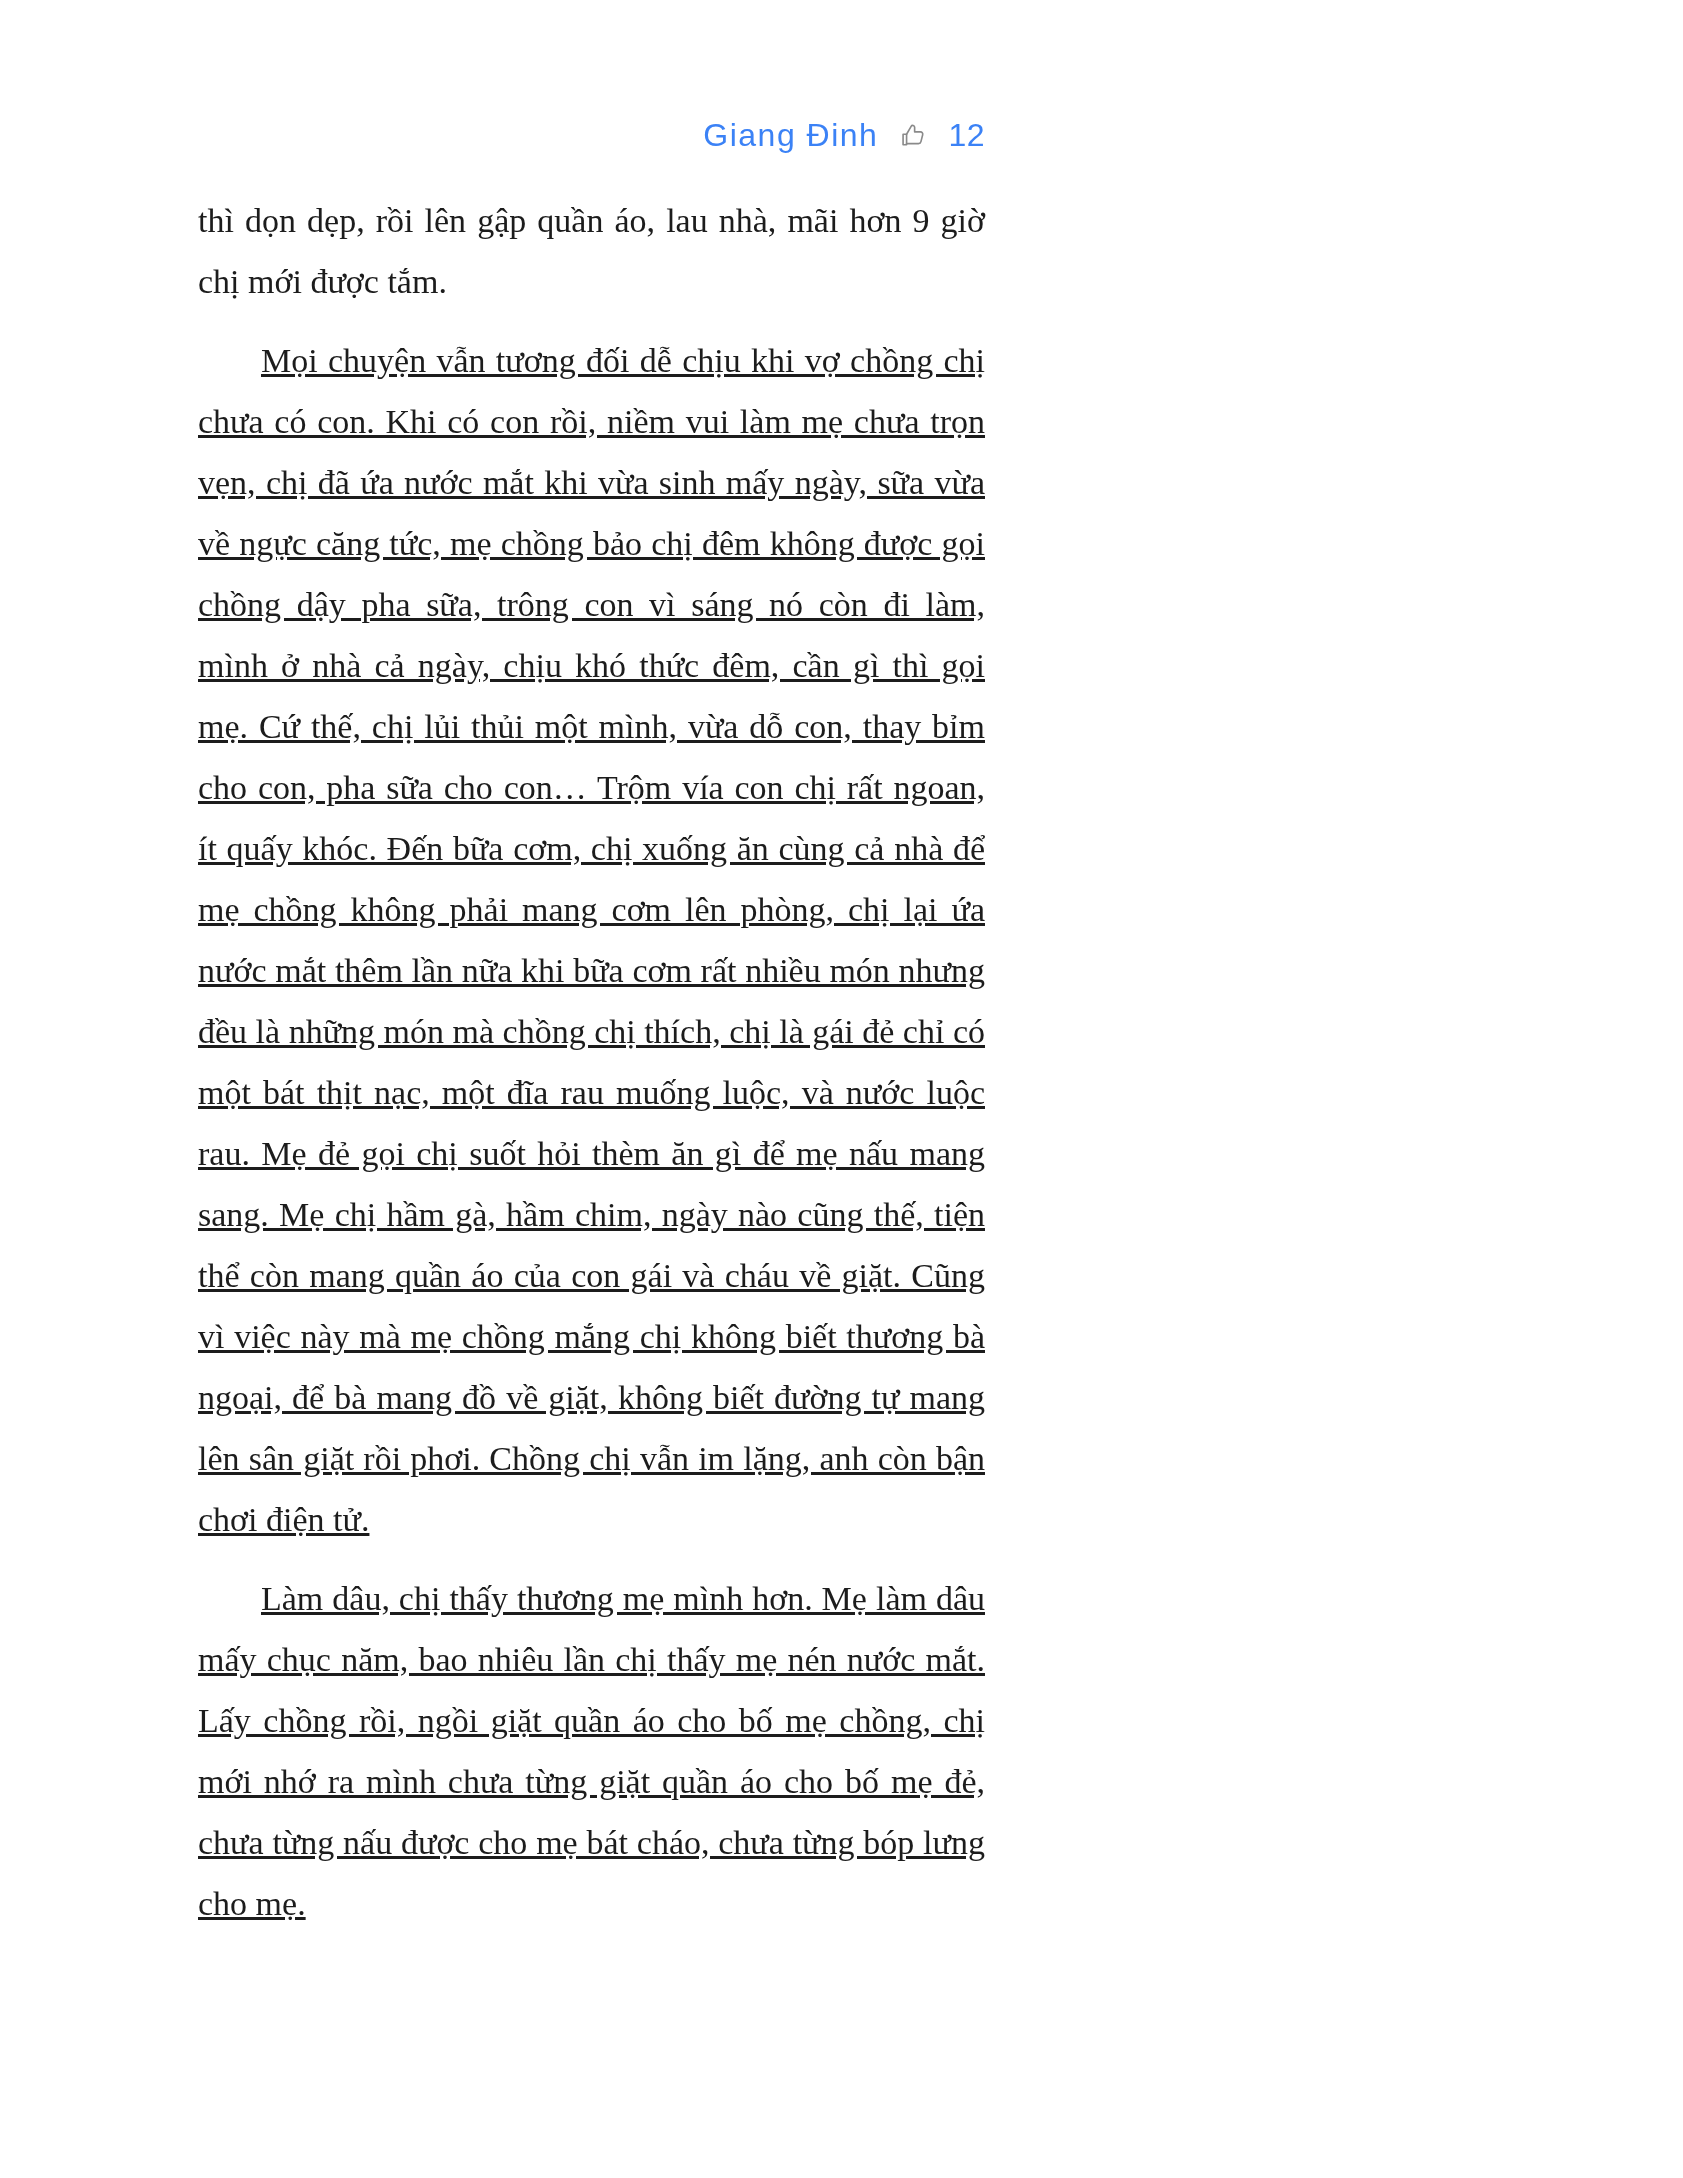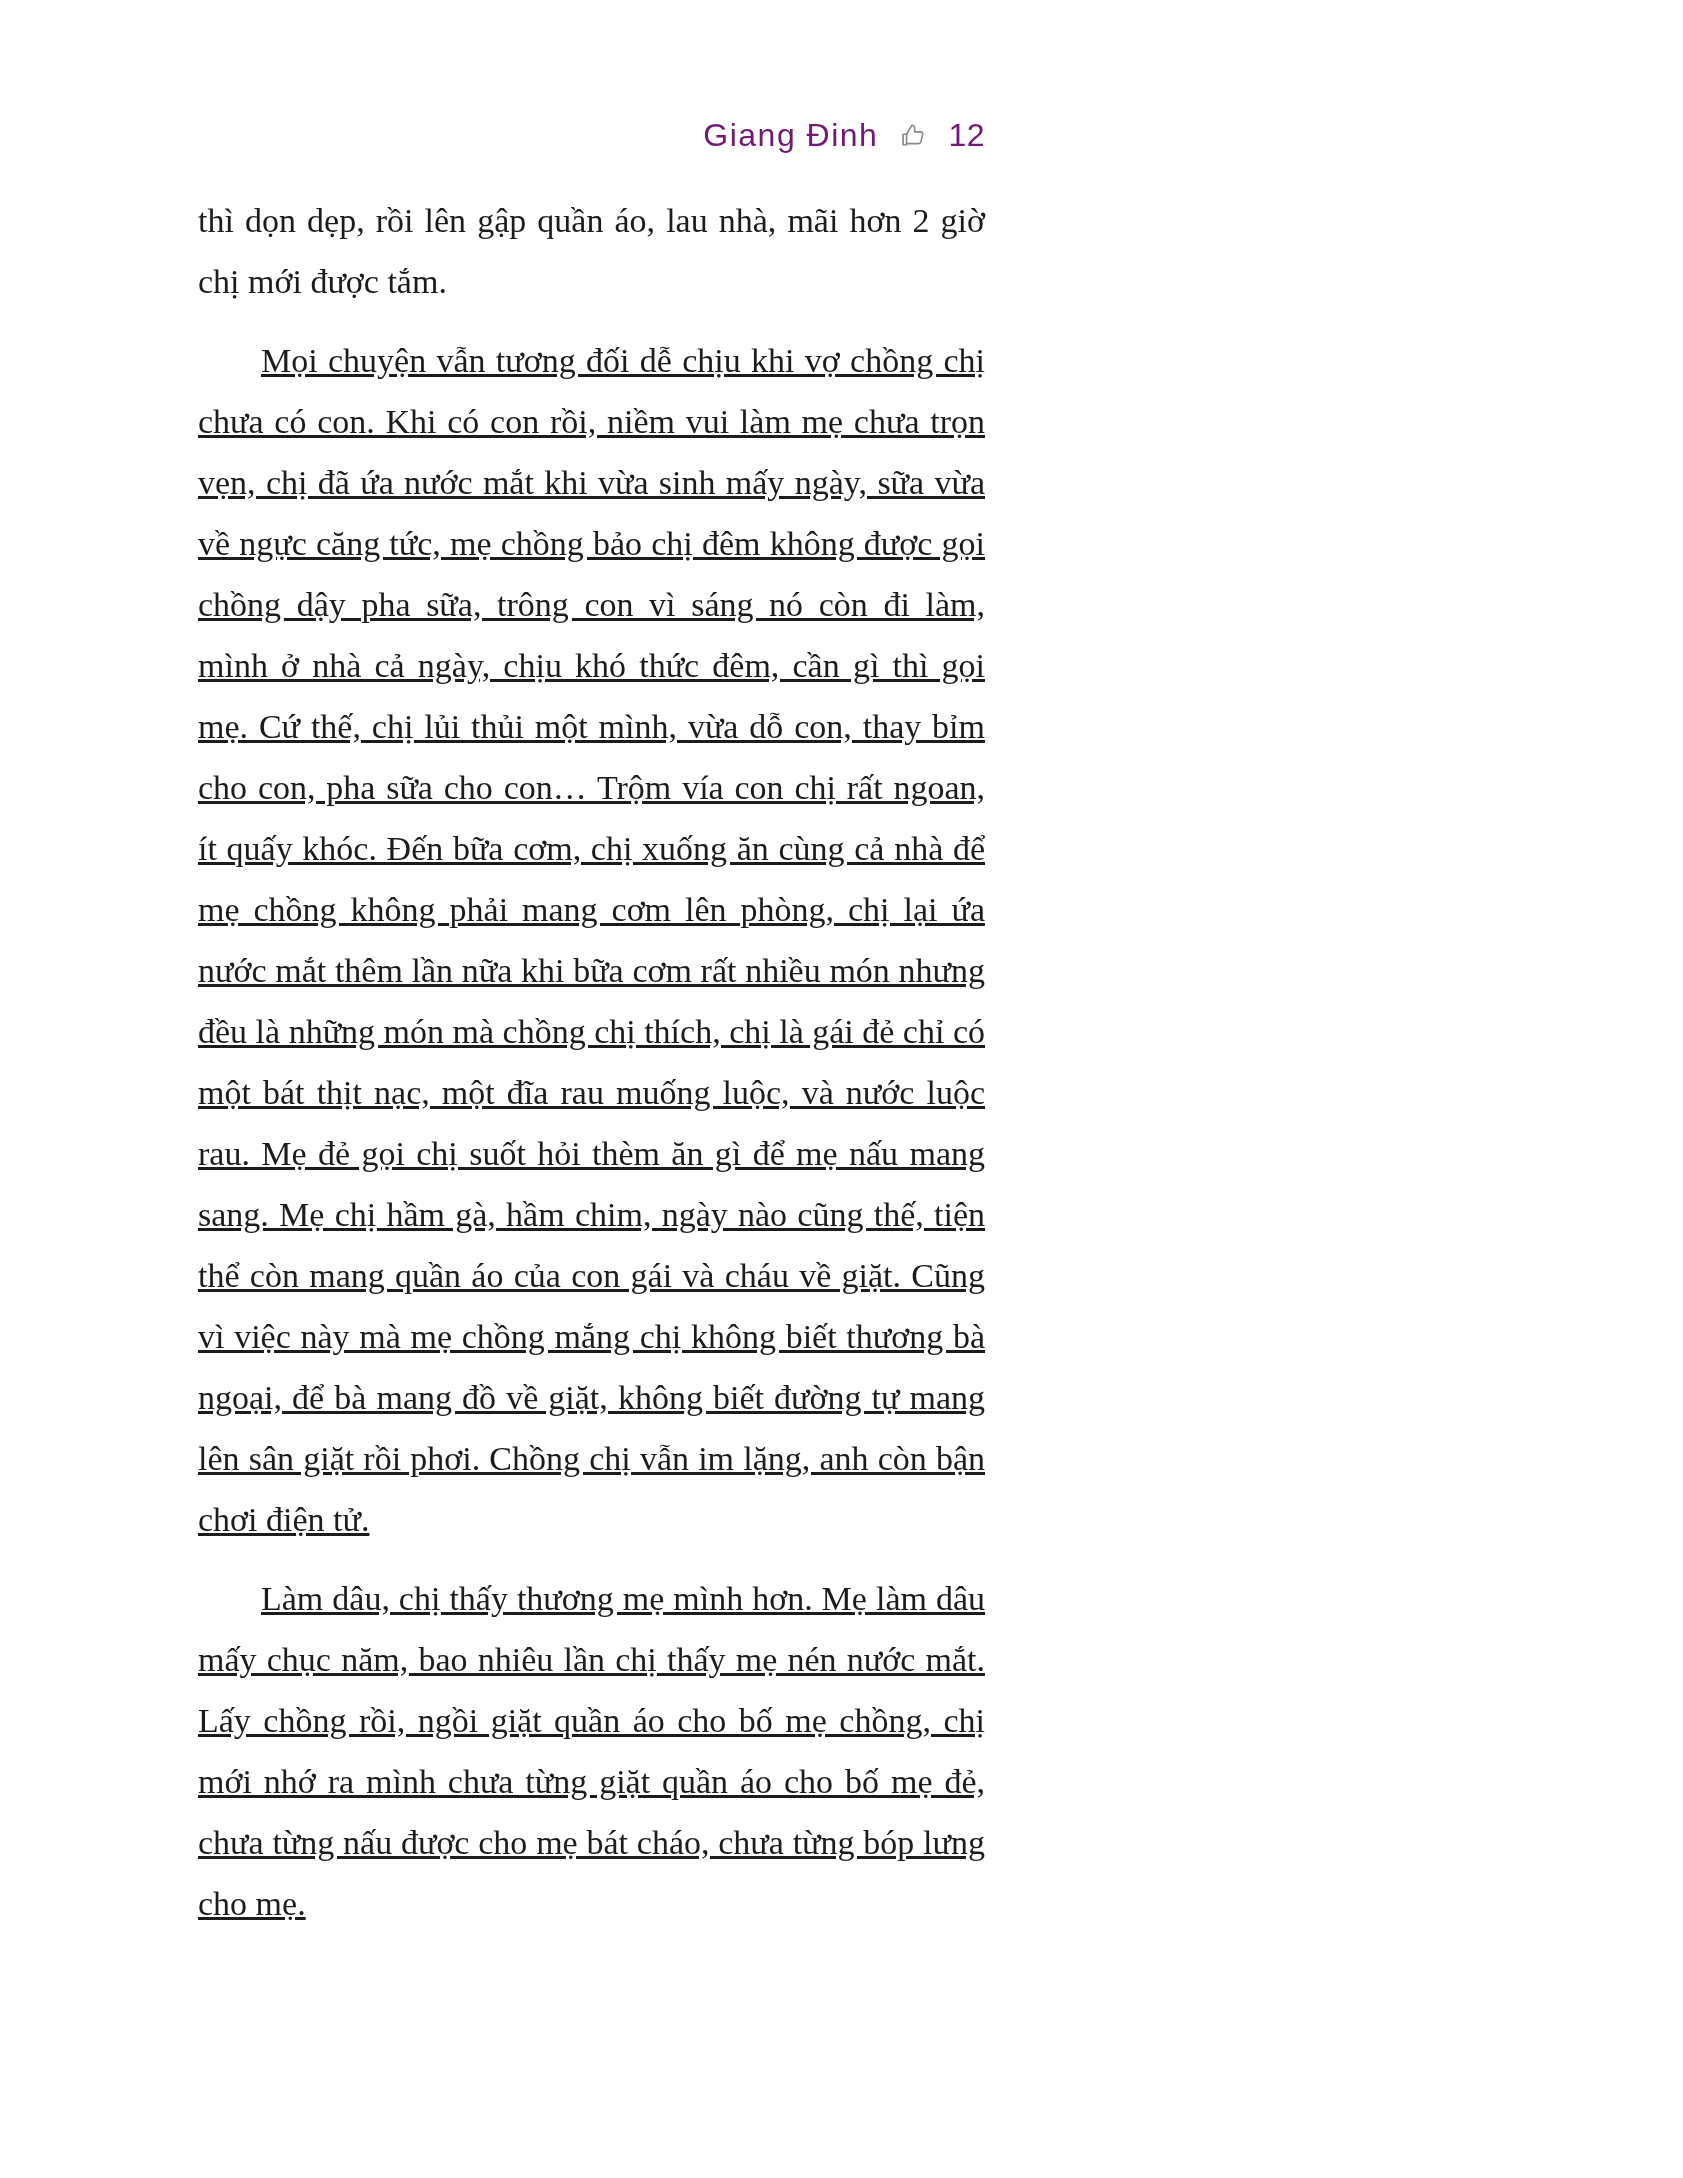--- a/index.html
+++ b/index.html
@@ -20,21 +20,21 @@
     left: 198px;
     width: 787px;
     display: flex;
     justify-content: flex-end;
     align-items: center;
     gap: 20px;
     font-family: "Liberation Sans", sans-serif;
     font-size: 32px;
     font-weight: 400;
     letter-spacing: 1.5px;
-    color: #701a75;
+    color: #3b82f6;
   }
   .running-header .ornament {
     display: inline-flex;
     align-items: center;
     justify-content: center;
     width: 30px;
     height: 30px;
   }
   .running-header .page-num {
     letter-spacing: 0.5px;
@@ -71,19 +71,19 @@
     <span class="ornament">
       <svg viewBox="0 0 24 24" width="28" height="28" fill="none" stroke="#8a8a8a" stroke-width="1.4" stroke-linecap="round" stroke-linejoin="round">
         <path d="M3.5 10.5h3v9h-3z"></path>
         <path d="M6.5 18.5h10.2c1 0 1.9-.7 2.1-1.7l1.5-5.9c.3-1.2-.6-2.4-1.9-2.4h-5V4.6c0-1.7-2.2-2.3-3-0.9L6.5 10.5"></path>
       </svg>
     </span>
     <span class="page-num">12</span>
   </div>
 
   <div class="body-text">
-    <p>thì dọn dẹp, rồi lên gập quần áo, lau nhà, mãi hơn 2 giờ chị mới được tắm.</p>
+    <p>thì dọn dẹp, rồi lên gập quần áo, lau nhà, mãi hơn 9 giờ chị mới được tắm.</p>
     <p class="indent">Mọi chuyện vẫn tương đối dễ chịu khi vợ chồng chị chưa có con. Khi có con rồi, niềm vui làm mẹ chưa trọn vẹn, chị đã ứa nước mắt khi vừa sinh mấy ngày, sữa vừa về ngực căng tức, mẹ chồng bảo chị đêm không được gọi chồng dậy pha sữa, trông con vì sáng nó còn đi làm, mình ở nhà cả ngày, chịu khó thức đêm, cần gì thì gọi mẹ. Cứ thế, chị lủi thủi một mình, vừa dỗ con, thay bỉm cho con, pha sữa cho con… Trộm vía con chị rất ngoan, ít quấy khóc. Đến bữa cơm, chị xuống ăn cùng cả nhà để mẹ chồng không phải mang cơm lên phòng, chị lại ứa nước mắt thêm lần nữa khi bữa cơm rất nhiều món nhưng đều là những món mà chồng chị thích, chị là gái đẻ chỉ có một bát thịt nạc, một đĩa rau muống luộc, và nước luộc rau. Mẹ đẻ gọi chị suốt hỏi thèm ăn gì để mẹ nấu mang sang. Mẹ chị hầm gà, hầm chim, ngày nào cũng thế, tiện thể còn mang quần áo của con gái và cháu về giặt. Cũng vì việc này mà mẹ chồng mắng chị không biết thương bà ngoại, để bà mang đồ về giặt, không biết đường tự mang lên sân giặt rồi phơi. Chồng chị vẫn im lặng, anh còn bận chơi điện tử.</p>
     <p class="indent">Làm dâu, chị thấy thương mẹ mình hơn. Mẹ làm dâu mấy chục năm, bao nhiêu lần chị thấy mẹ nén nước mắt. Lấy chồng rồi, ngồi giặt quần áo cho bố mẹ chồng, chị mới nhớ ra mình chưa từng giặt quần áo cho bố mẹ đẻ, chưa từng nấu được cho mẹ bát cháo, chưa từng bóp lưng cho mẹ.</p>
   </div>
 
 </div>
 
 
 </body></html>

